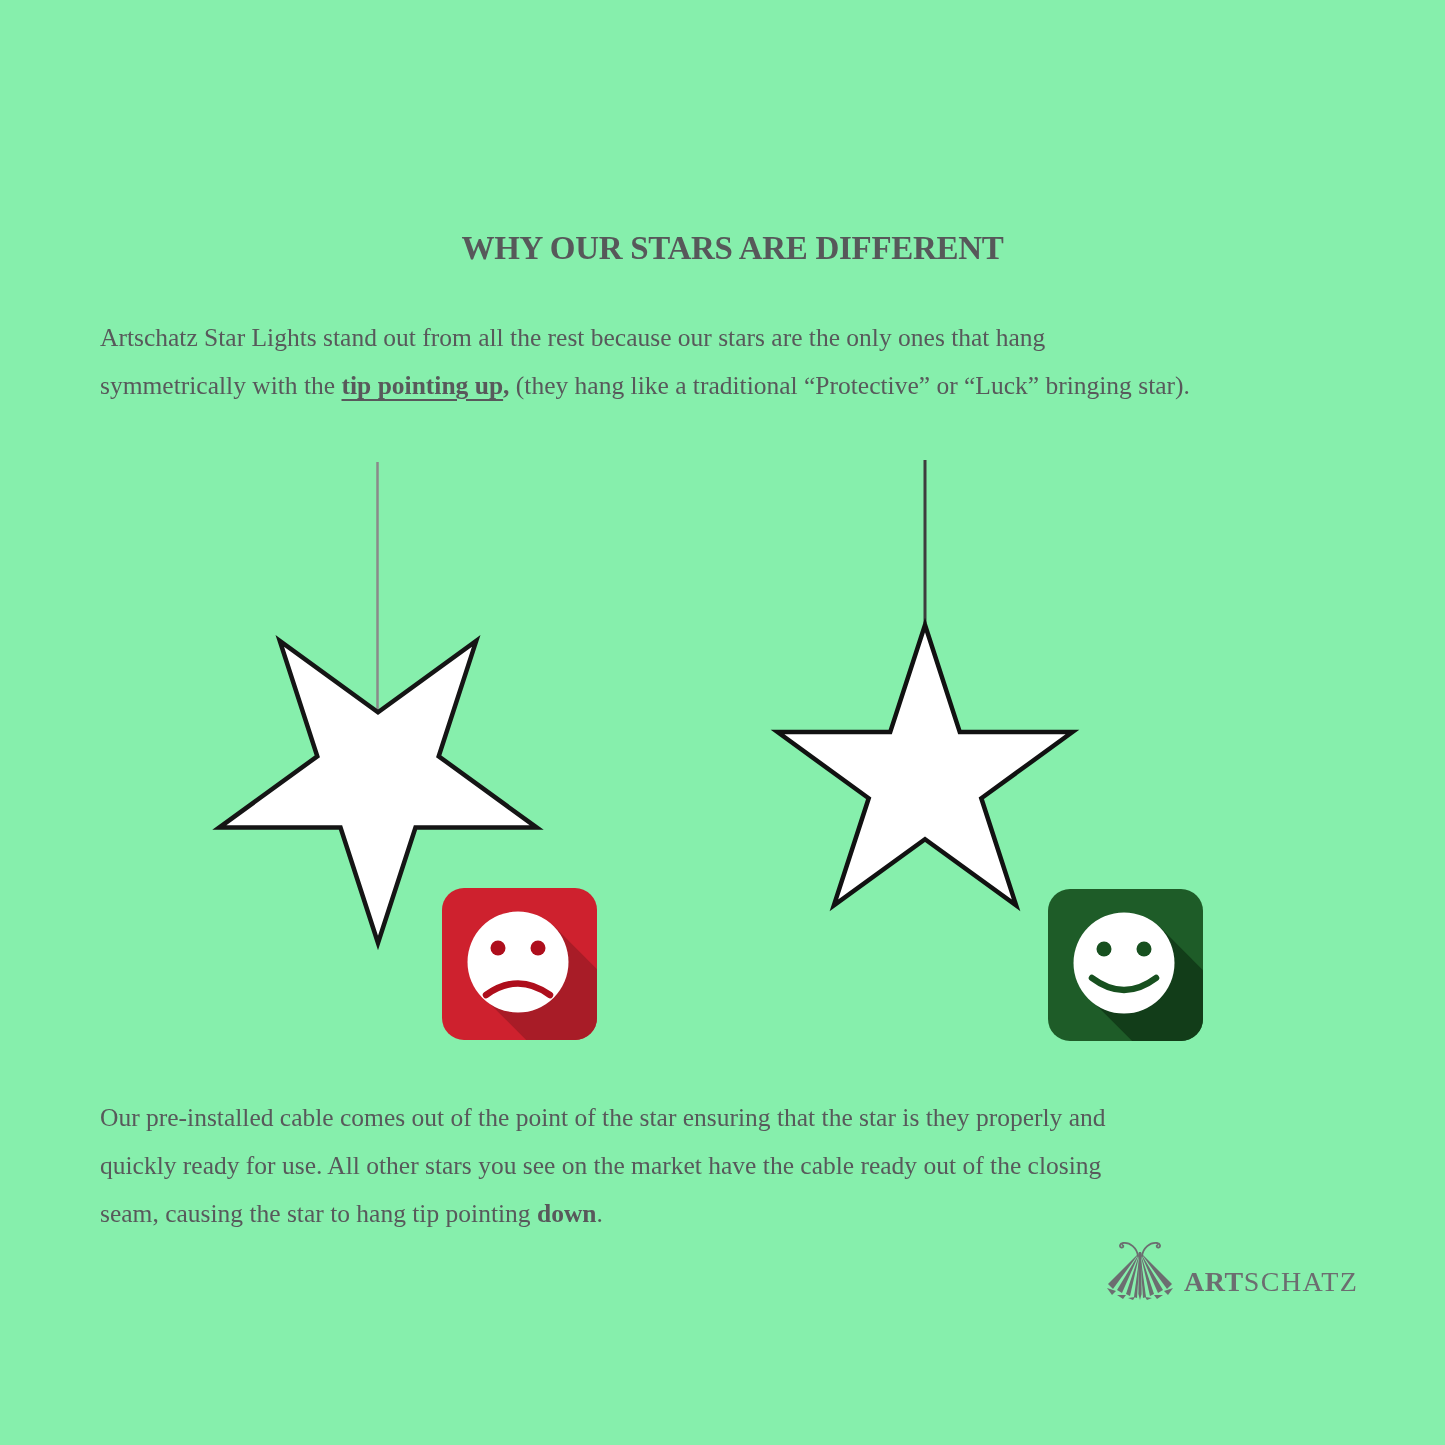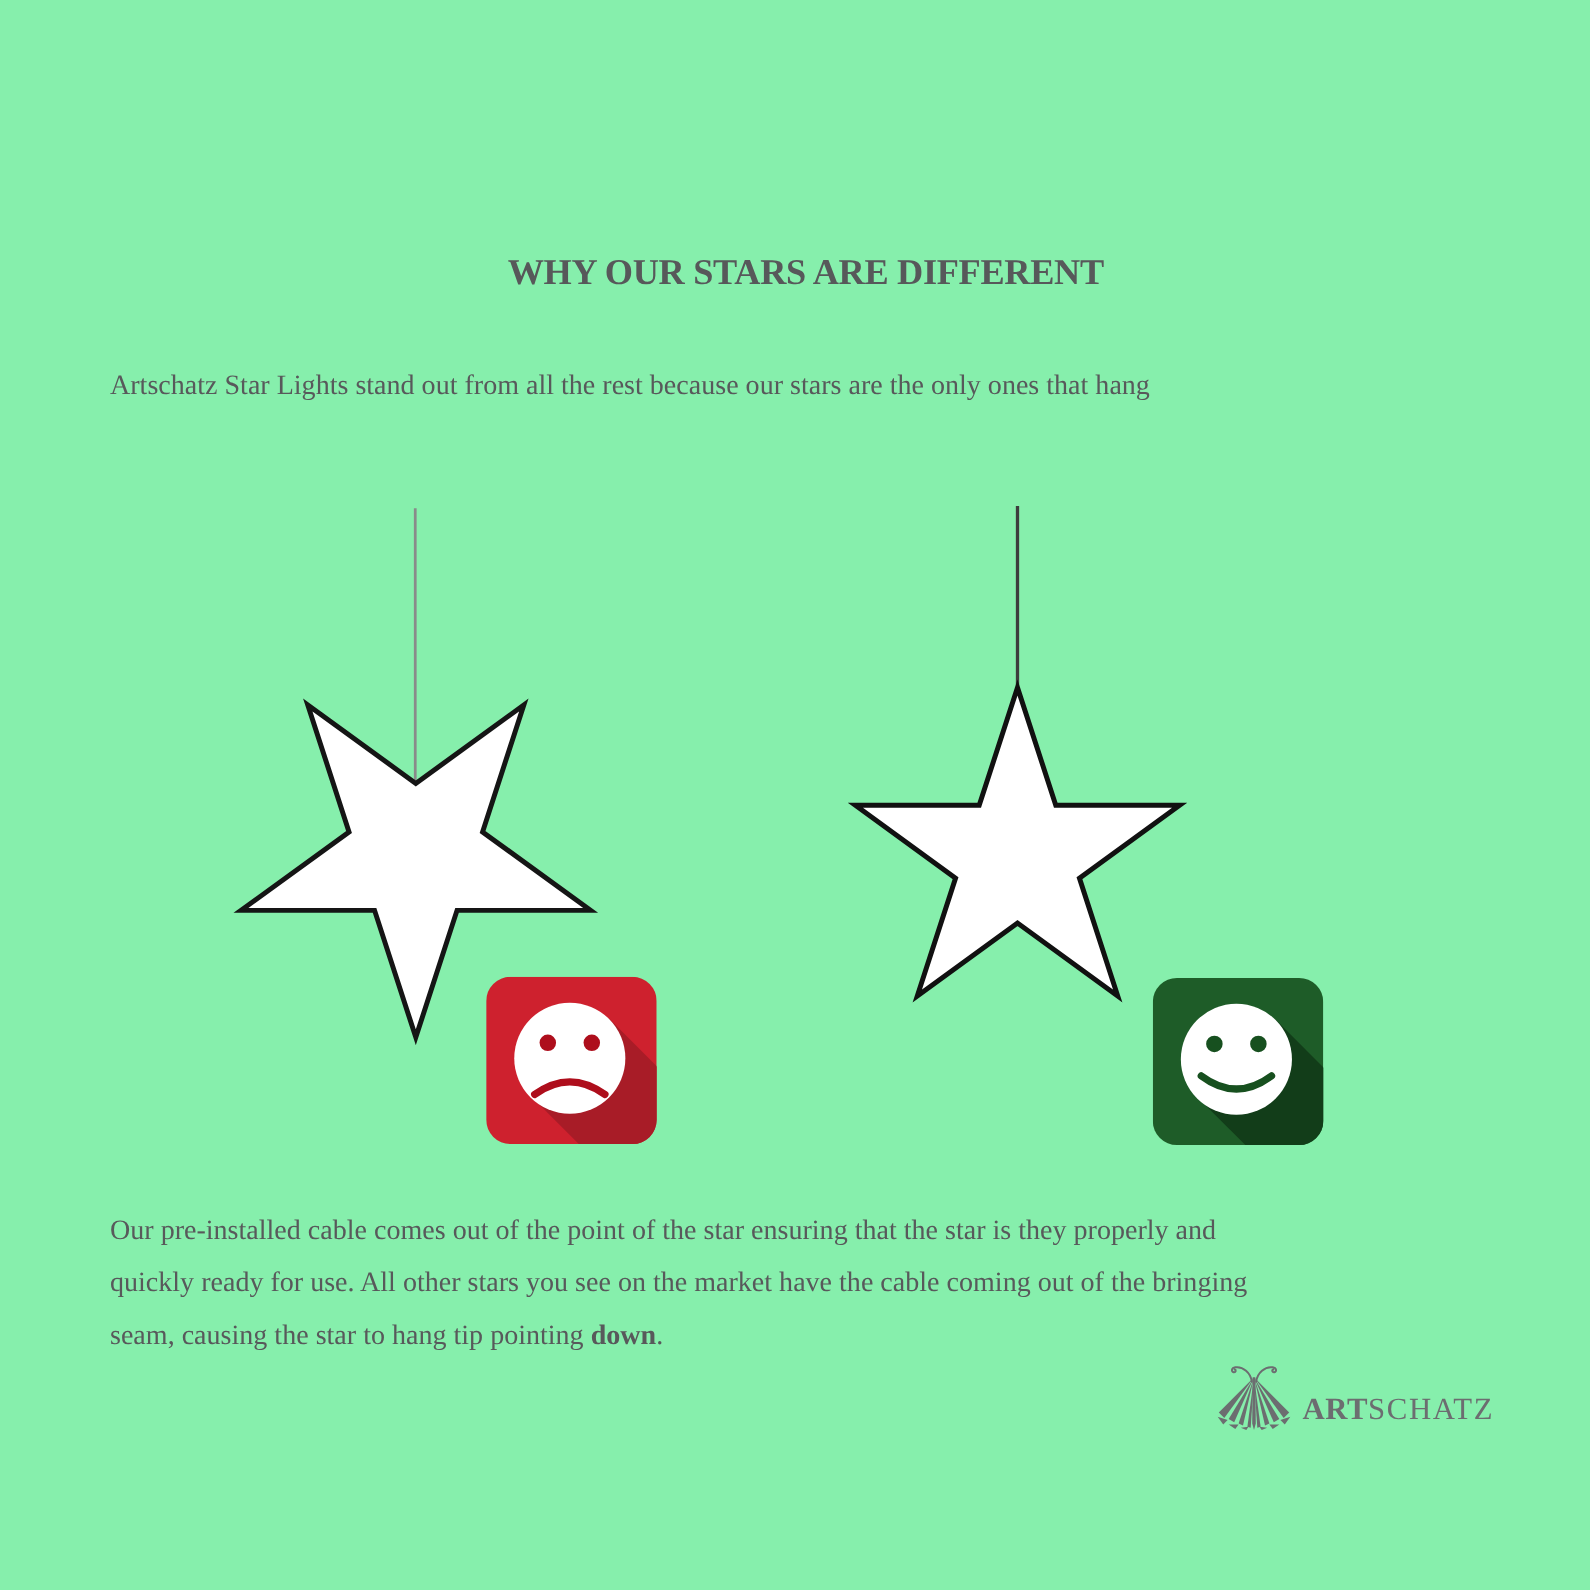--- a/index.html
+++ b/index.html
@@ -23,21 +23,21 @@
     white-space:nowrap;
   }
   .para{
     position:absolute;
     left:100px;
     font-size:25.5px;
     line-height:48px;
     color:#58595b;
     white-space:nowrap;
   }
-  .para-intro{top:326px;}
+  .para-intro{top:314px;}
   .para-outro{top:1094px;}
   .bold{font-weight:700;}
   .emph{
     font-weight:700;
     text-decoration:underline;
     text-decoration-thickness:2px;
     text-underline-offset:5px;
   }
   .figure-svg{position:absolute;left:0;top:0;pointer-events:none;}
   .icon-svg{position:absolute;}
@@ -61,20 +61,21 @@
 </style>
 </head>
 <body>
 
 <div class="canvas">
 
   <h1 class="title">WHY OUR STARS ARE DIFFERENT</h1>
 
   <div class="para para-intro">
     <div>Artschatz Star Lights stand out from all the rest because our stars are the only ones that hang</div>
+    <div><span>symmetrically with the </span><span class="emph">tip pointing up</span><span class="bold">,</span><span> (they hang like a traditional “Protective” or “Luck” bringing star).</span></div>
   </div>
 
   <svg class="figure-svg" width="1445" height="1100" viewBox="0 0 1445 1100">
     <line x1="377.5" y1="462" x2="377.5" y2="712" stroke="#8a8a8a" stroke-width="2.5"></line>
     <line x1="925" y1="460" x2="925" y2="623" stroke="#3d3d3d" stroke-width="3"></line>
     <polygon points="378,943 340.5,827.6 219.2,827.6 317.3,756.3 279.8,640.9 378,712.2 476.2,640.9 438.7,756.3 536.8,827.6 415.5,827.6" fill="#ffffff" stroke="#151515" stroke-width="4.5" stroke-linejoin="miter"></polygon>
     <polygon points="925,625 959.8,732.1 1072.4,732.1 981.3,798.3 1016.1,905.4 925,839.2 833.9,905.4 868.7,798.3 777.6,732.1 890.2,732.1" fill="#ffffff" stroke="#111111" stroke-width="4.5" stroke-linejoin="miter"></polygon>
   </svg>
 
   <svg class="icon-svg icon-sad" width="155" height="152" viewBox="0 0 155 152">
@@ -104,21 +105,21 @@
       <polygon points="111.4,37.6 291.4,217.6 220.6,288.4 40.6,108.4" fill="#123d19"></polygon>
       <circle cx="76" cy="74" r="50.5" fill="#ffffff"></circle>
       <circle cx="56" cy="60" r="7.5" fill="#17501f"></circle>
       <circle cx="96" cy="60" r="7.5" fill="#17501f"></circle>
       <path d="M44 89 Q76 113 108 89" fill="none" stroke="#17501f" stroke-width="6.5" stroke-linecap="round"></path>
     </g>
   </svg>
 
   <div class="para para-outro">
     <div>Our pre-installed cable comes out of the point of the star ensuring that the star is they properly and</div>
-    <div>quickly ready for use. All other stars you see on the market have the cable coming out of the bringing</div>
+    <div>quickly ready for use. All other stars you see on the market have the cable ready out of the closing</div>
     <div><span>seam, causing the star to hang tip pointing </span><span class="bold">down</span><span>.</span></div>
   </div>
 
   <div class="logo">
     <svg class="logo-moth" width="72" height="64" viewBox="0 0 72 64">
       <g fill="#6c6d70" stroke="none">
 
         <path d="M34,18 C33,10 26,4 19,5 C15.5,5.5 15,9 17.5,9.5 C19.5,9.8 20,7.5 18.5,7" fill="none" stroke="#6c6d70" stroke-width="1.8" stroke-linecap="round"></path>
         <path d="M38,18 C39,10 46,4 53,5 C56.5,5.5 57,9 54.5,9.5 C52.5,9.8 52,7.5 53.5,7" fill="none" stroke="#6c6d70" stroke-width="1.8" stroke-linecap="round"></path>
 

